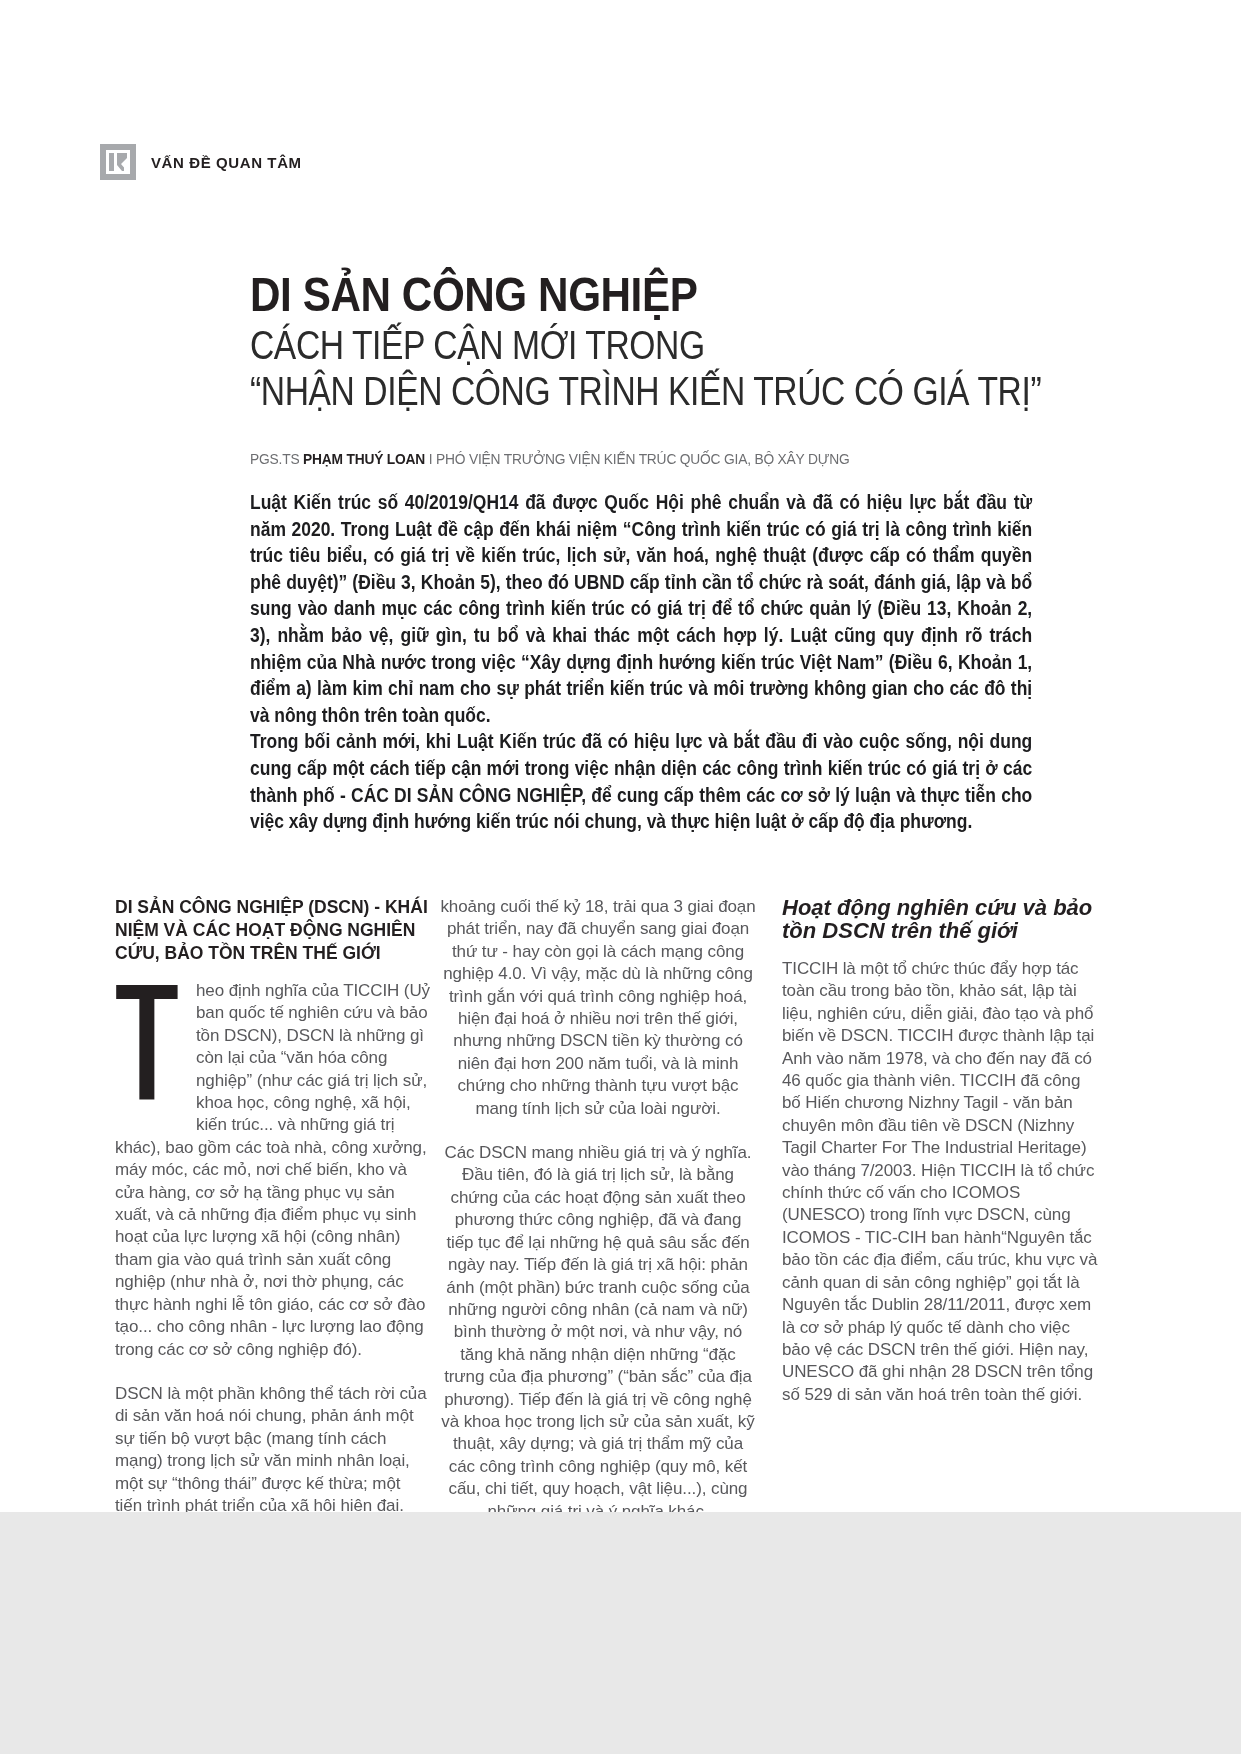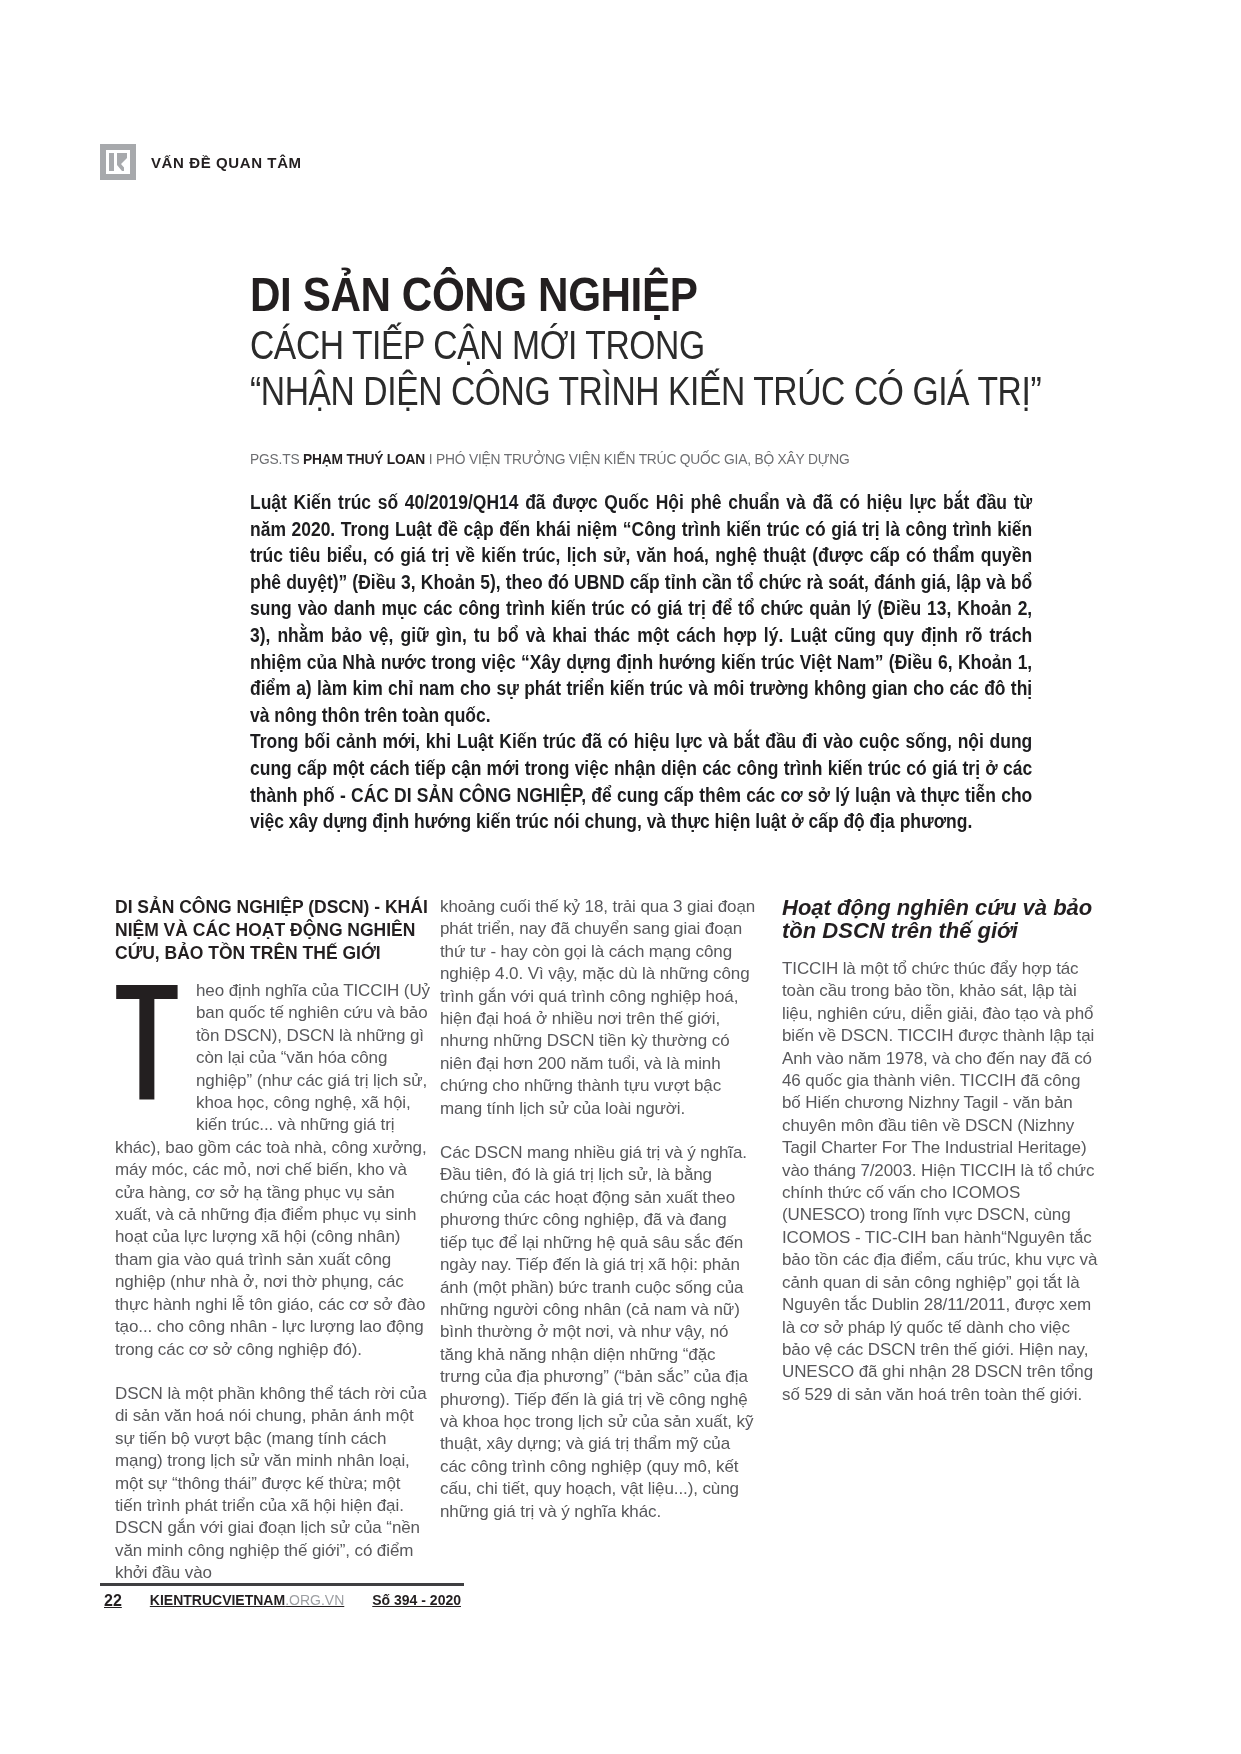--- a/index.html
+++ b/index.html
@@ -1,17 +1,17 @@
 <!DOCTYPE html>
 <html><head>
 <meta charset="utf-8">
 <style>
   html,body { margin:0; padding:0; background:#e8e8e8; }
   .page {
-    position:relative; width:1241px; height:1754px; margin:0 auto;
+    position:relative; width:1241px; height:1512px; margin:0 auto;
     background:#ffffff; overflow:hidden;
     font-family:"Liberation Sans", sans-serif; color:#231f20;
   }
 
   
   .section-header { position:absolute; left:100px; top:144px; display:flex; align-items:center; gap:15px; }
   .section-label { font-size:15px; font-weight:700; letter-spacing:.6px; color:#231f20; }
 
   
   .title-block { position:absolute; left:250px; top:268px; }
@@ -38,21 +38,21 @@
     position:absolute; left:250px; top:489px; width:896px;
     transform:scaleX(.873); transform-origin:left top;
     font-size:20px; font-weight:700; line-height:26.6px;
     color:#1d1d1f; text-align:justify;
   }
   .lead p { margin:0; }
 
   
   .col { position:absolute; top:896px; width:316px; }
   .col-1 { left:115px; }
-  .col-2 { left:440px; }
+  .col-2 { left:440px;text-align:center; }
   .col-3 { left:782px; }
   .col p { margin:0 0 22px 0; font-size:17px; line-height:22.4px; color:#58585b; letter-spacing:-.1px; }
   .col h2 {
     margin:0 0 15px 0; font-size:17.5px; line-height:23px; font-weight:700; color:#231f20;
   }
   .col h3 {
     margin:0 0 16px 0; font-size:22px; line-height:23px; font-weight:700; font-style:italic; color:#231f20;
   }
 
   

